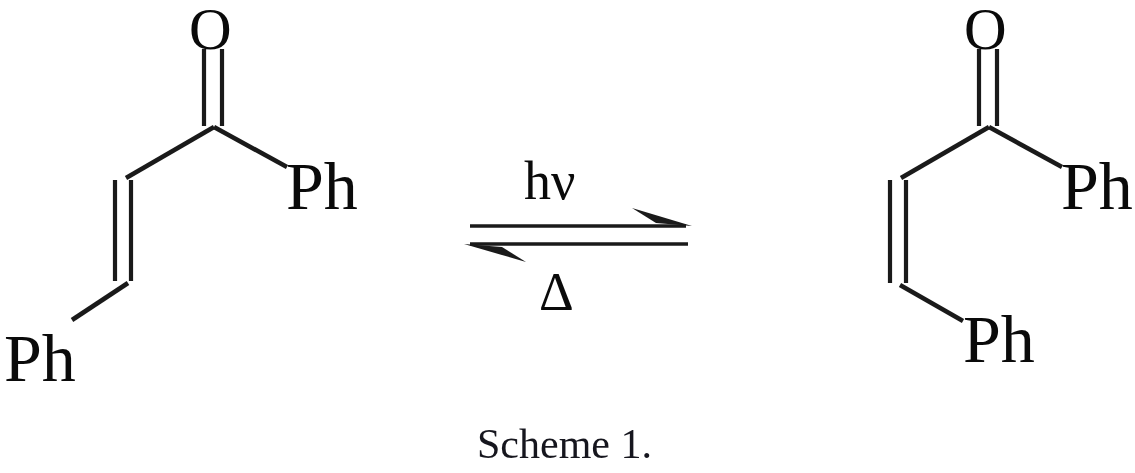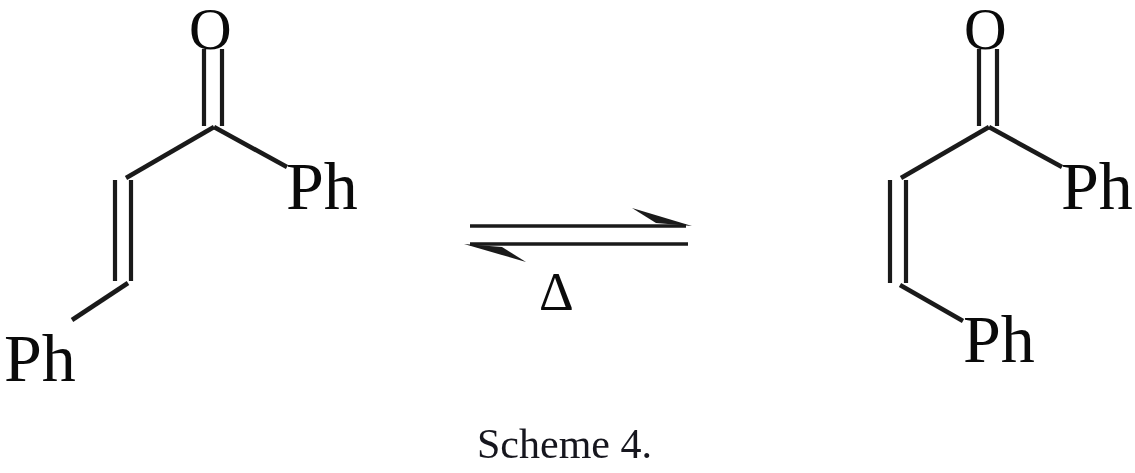--- a/index.html
+++ b/index.html
@@ -119,24 +119,25 @@
       <line x1="900" y1="285" x2="963" y2="321" stroke="#1a1a1a" stroke-width="4.6"></line>
     </g>
   </svg>
 
   <div class="atom-label lbl-O" style="left:189px; top:0px;">O</div>
 
   <div class="atom-label lbl-Ph" style="left:286px; top:152px;">Ph</div>
 
   <div class="atom-label lbl-Ph" style="left:4px; top:324px;">Ph</div>
 
+  <div class="cond-label cond-hv" style="left:524px; top:154px;">hν</div>
 
   <div class="cond-label cond-delta" style="left:539px; top:265px;">Δ</div>
 
   <div class="atom-label lbl-O" style="left:964px; top:0px;">O</div>
 
   <div class="atom-label lbl-Ph" style="left:1061px; top:152px;">Ph</div>
 
   <div class="atom-label lbl-Ph" style="left:963px; top:305px;">Ph</div>
 
-  <div class="caption" style="left:477px; top:423px;">Scheme 4.</div>
+  <div class="caption" style="left:477px; top:423px;">Scheme 1.</div>
 
 </div>
 
 </body></html>

